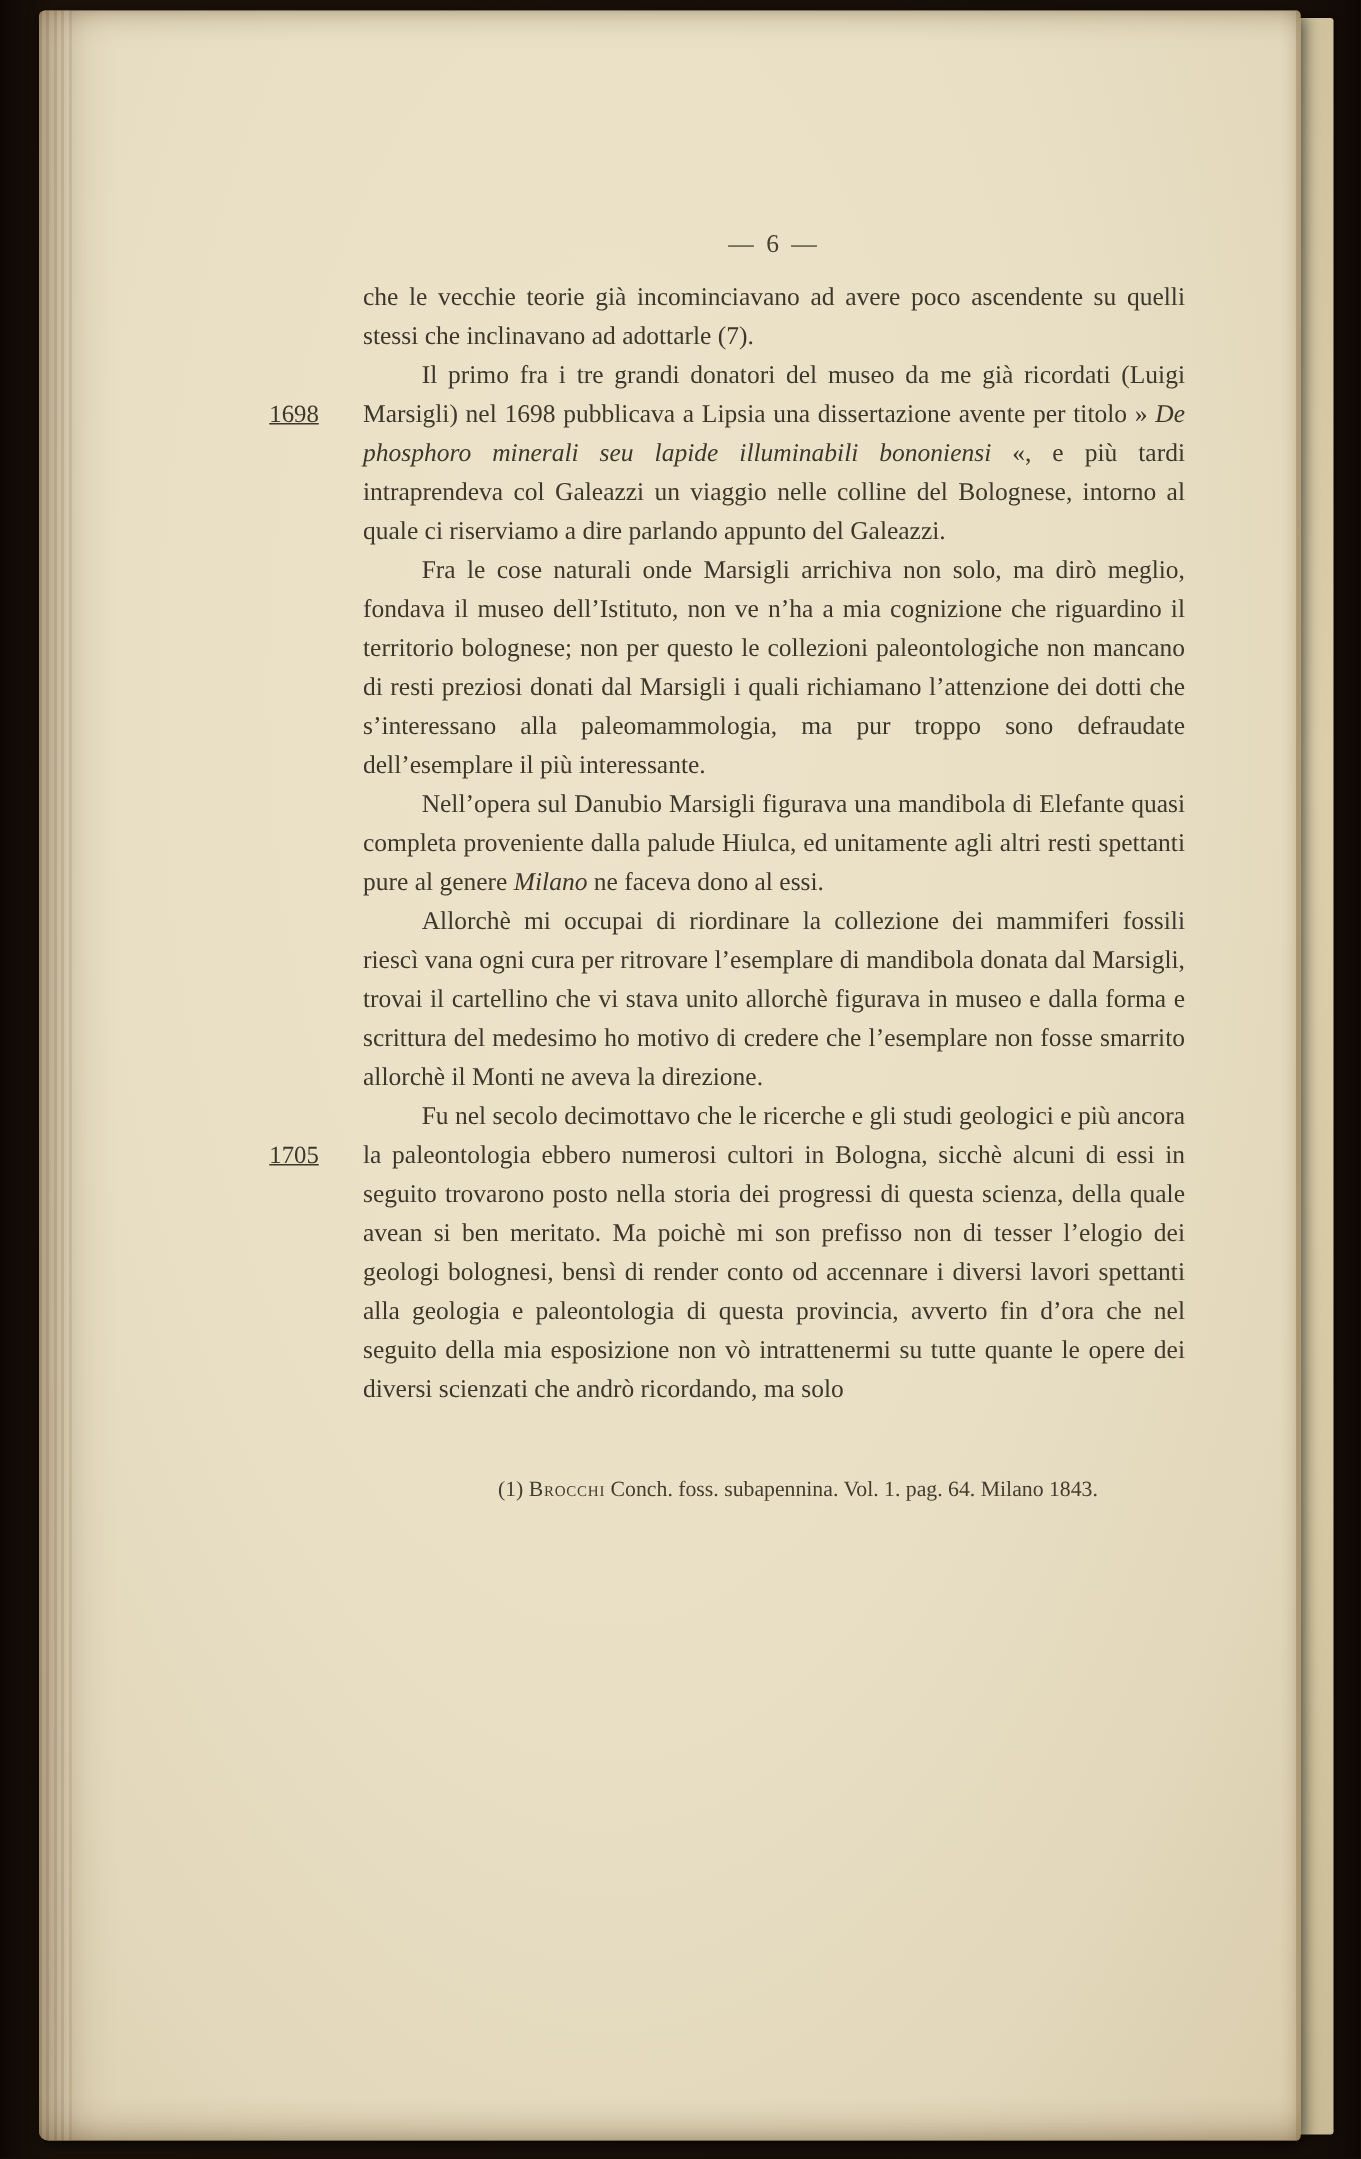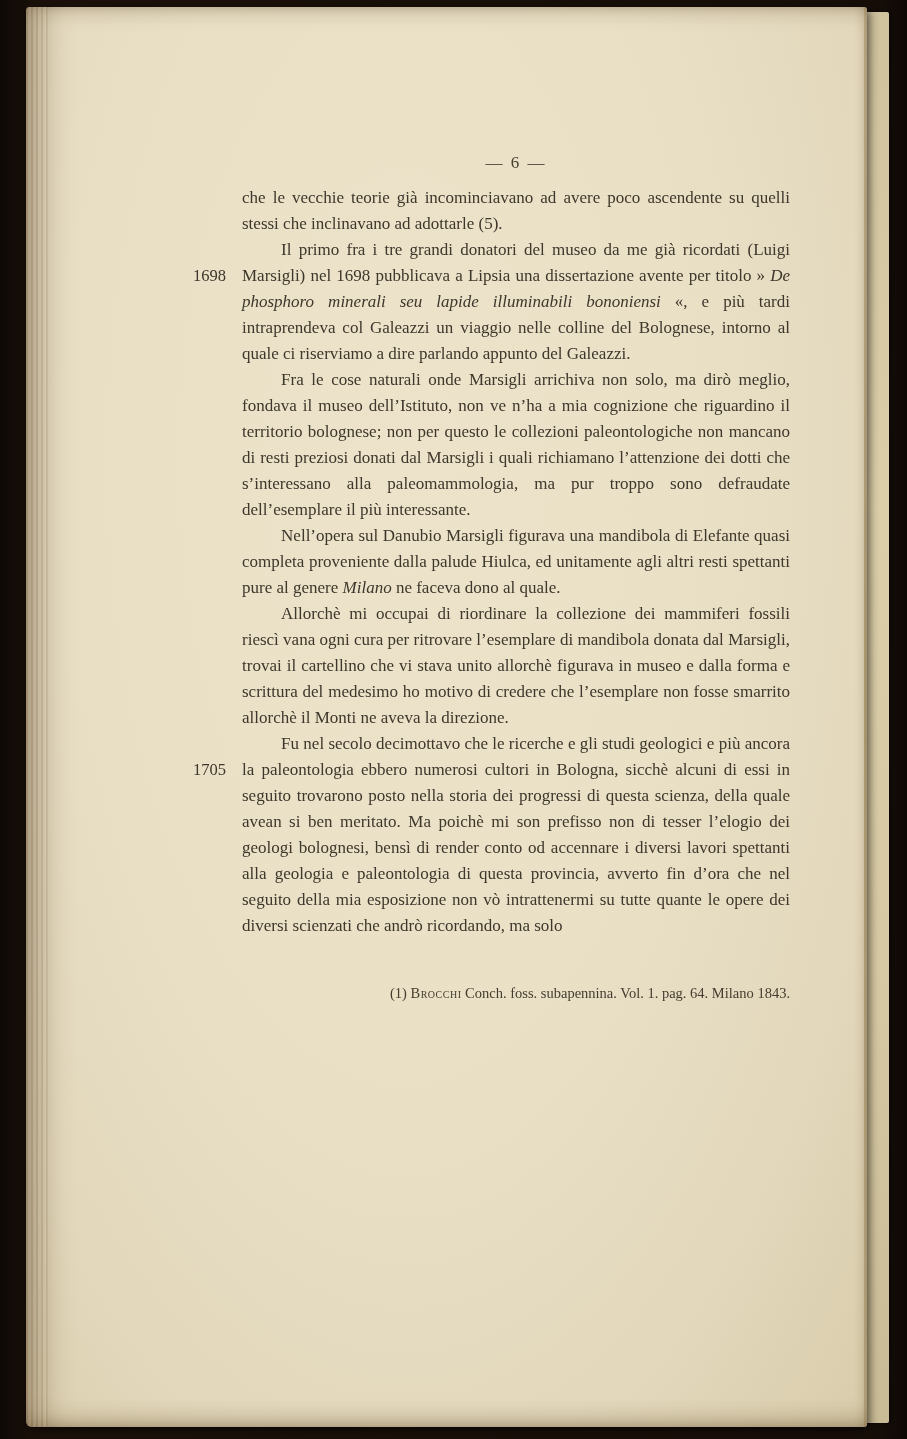--- a/index.html
+++ b/index.html
@@ -90,48 +90,49 @@
   .italic { font-style: italic; }
   .smallcaps { font-variant: small-caps; letter-spacing: .5px; }
   .margin-note {
     position: absolute;
     left: -76px;
     top: 26px;
     width: 60px;
     text-indent: 0;
     font-size: 16.5px;
     color: #3e372b;
-    text-align: right;
+    text-align: center;
+    text-decoration: underline;
   }
   .footnote {
     margin-top: 44px;
     font-size: 14.5px;
     line-height: 20px;
     text-indent: 2.2em;
-    text-align: right;
+    text-align: center;
     color: #443c2e;
   }
 </style>
 </head>
 <body>
 
 <div class="scan-background"></div>
 
 <div class="under-page-edge"></div>
 
 <div class="book-page">
   <div class="binding-edge"></div>
   <div class="page-edge-line"></div>
 
   <div class="page-number">— 6 —</div>
 
   <div class="text-column">
     <div>
-        <p class="para"><span>che le vecchie teorie già incominciavano ad avere poco ascendente su quelli stessi che inclinavano ad adottarle (5).</span></p>
+        <p class="para"><span>che le vecchie teorie già incominciavano ad avere poco ascendente su quelli stessi che inclinavano ad adottarle (7).</span></p>
         <p class="para indent"><span class="margin-note">1698</span><span>Il primo fra i tre grandi donatori del museo da me già ricordati (Luigi Marsigli) nel 1698 pubblicava a Lipsia una dissertazione avente per titolo » </span><span class="italic">De phosphoro minerali seu lapide illuminabili bononiensi</span><span> «, e più tardi intraprendeva col Galeazzi un viaggio nelle colline del Bolognese, intorno al quale ci riserviamo a dire parlando appunto del Galeazzi.</span></p>
         <p class="para indent"><span>Fra le cose naturali onde Marsigli arrichiva non solo, ma dirò meglio, fondava il museo dell’Istituto, non ve n’ha a mia cognizione che riguardino il territorio bolognese; non per questo le collezioni paleontologiche non mancano di resti preziosi donati dal Marsigli i quali richiamano l’attenzione dei dotti che s’interessano alla paleomammologia, ma pur troppo sono defraudate dell’esemplare il più interessante.</span></p>
-        <p class="para indent"><span>Nell’opera sul Danubio Marsigli figurava una mandibola di Elefante quasi completa proveniente dalla palude Hiulca, ed unitamente agli altri resti spettanti pure al genere </span><span class="italic">Milano</span><span> ne faceva dono al quale.</span></p>
+        <p class="para indent"><span>Nell’opera sul Danubio Marsigli figurava una mandibola di Elefante quasi completa proveniente dalla palude Hiulca, ed unitamente agli altri resti spettanti pure al genere </span><span class="italic">Milano</span><span> ne faceva dono al essi.</span></p>
         <p class="para indent"><span>Allorchè mi occupai di riordinare la collezione dei mammiferi fossili riescì vana ogni cura per ritrovare l’esemplare di mandibola donata dal Marsigli, trovai il cartellino che vi stava unito allorchè figurava in museo e dalla forma e scrittura del medesimo ho motivo di credere che l’esemplare non fosse smarrito allorchè il Monti ne aveva la direzione.</span></p>
         <p class="para indent"><span class="margin-note">1705</span><span>Fu nel secolo decimottavo che le ricerche e gli studi geologici e più ancora la paleontologia ebbero numerosi cultori in Bologna, sicchè alcuni di essi in seguito trovarono posto nella storia dei progressi di questa scienza, della quale avean si ben meritato. Ma poichè mi son prefisso non di tesser l’elogio dei geologi bolognesi, bensì di render conto od accennare i diversi lavori spettanti alla geologia e paleontologia di questa provincia, avverto fin d’ora che nel seguito della mia esposizione non vò intrattenermi su tutte quante le opere dei diversi scienzati che andrò ricordando, ma solo</span></p>
       </div>
     <p class="footnote"><span>(1) </span><span class="smallcaps">Brocchi</span><span> Conch. foss. subapennina. Vol. 1. pag. 64. Milano 1843.</span></p>
   </div>
 </div>
 
 </body></html>

